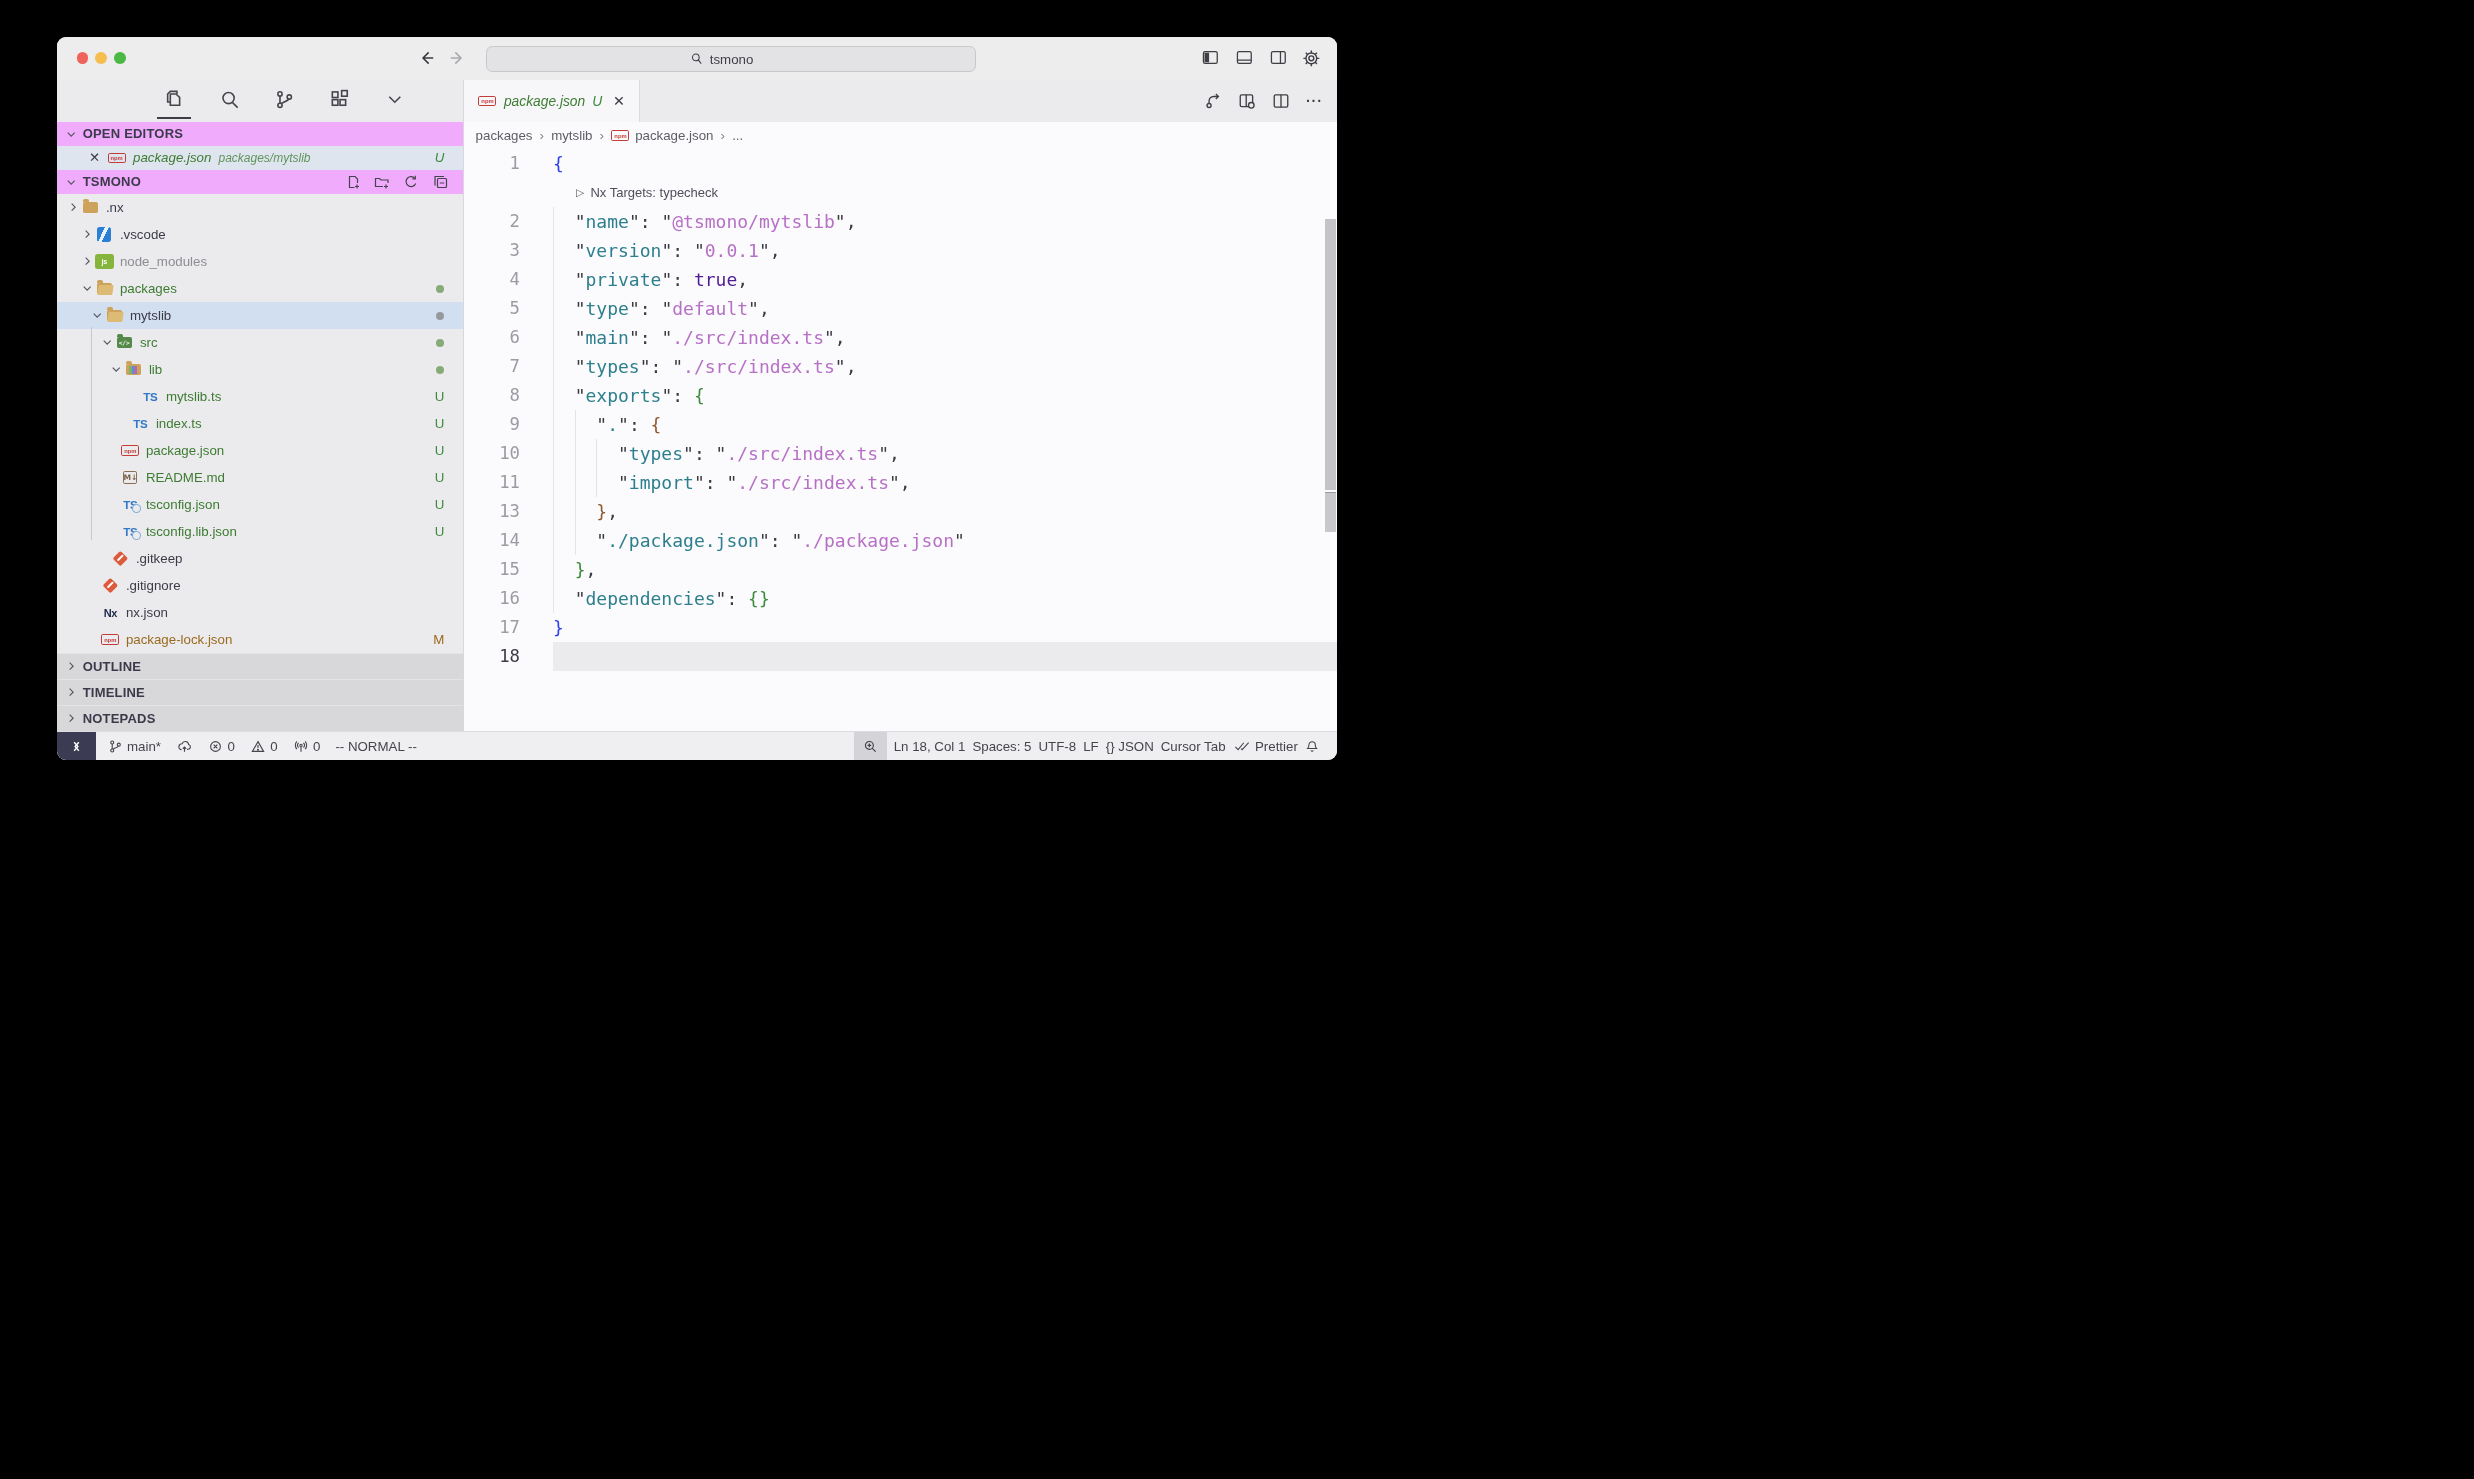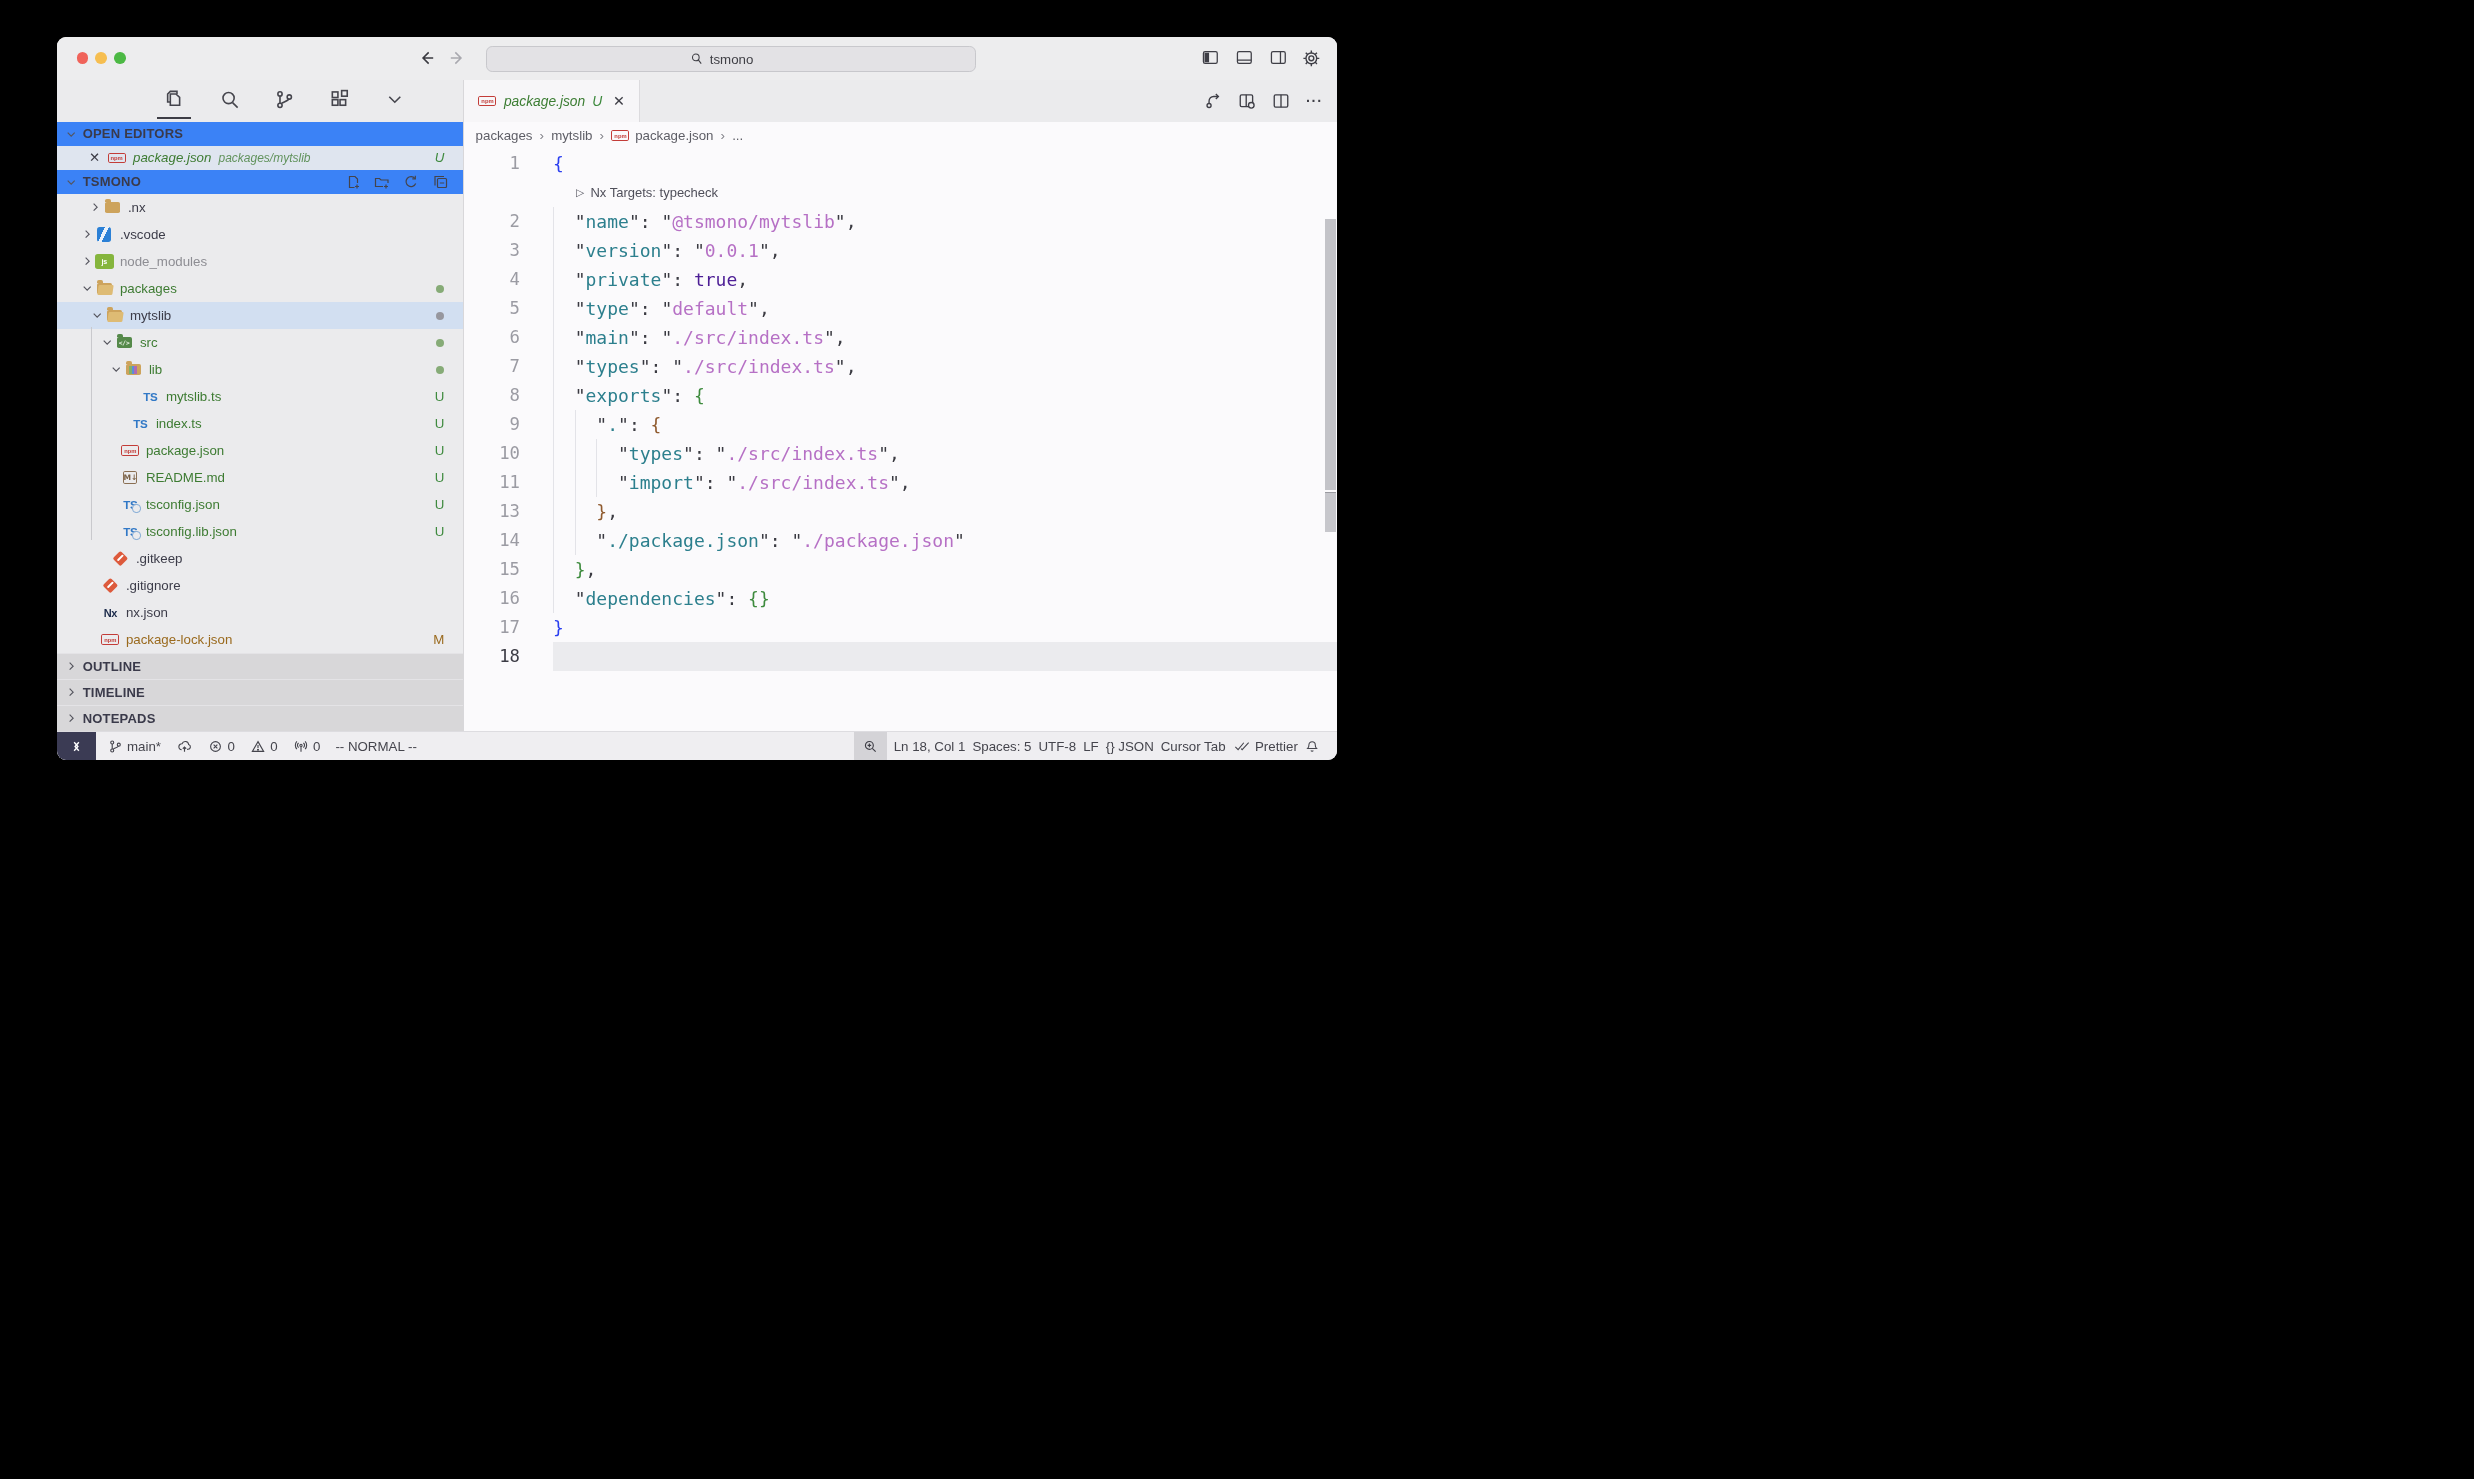--- a/index.html
+++ b/index.html
@@ -22,21 +22,21 @@
   .tb-icons { position:absolute; right:16px; top:11.6px; display:flex; gap:15px; color:#3f3f46; }
 
   
   .main { display:flex; height:651px; }
 
   
   .sidebar { width:407px; background:#ebebed; border-right:0.9px solid #d8d7da; display:flex; flex-direction:column; }
   .activity { height:42px; display:flex; align-items:flex-start; padding-left:100px; gap:21.3px; color:#45454d; }
   .act-item { height:39px; display:flex; align-items:center; justify-content:center; width:34px; }
   .act-item.active { border-bottom:2.2px solid #3d3d45; }
-  .sec-hdr { height:26px; background:#3b82f6; display:flex; align-items:center; padding:0 9px 0 7.1px;
+  .sec-hdr { height:26px; background:#f0abfc; display:flex; align-items:center; padding:0 9px 0 7.1px;
              font-size:13px; font-weight:700; color:#3a3a4a; letter-spacing:0.2px; gap:3.6px; }
   .sec-hdr .sp { flex:1; }
   .hdr-actions { display:flex; gap:13.3px; color:#44444c; padding-right:5.3px; }
   .oe-row { height:26px; display:flex; align-items:center; background:#dfe5ef; padding:0 18.7px 0 32px; gap:7.1px; }
   .oe-name { color:#3d7b32; font-style:italic; font-size:13.3px; }
   .oe-path { color:#3d7b32; opacity:.78; font-style:italic; font-size:12px; }
   .oe-close { color:#3c3c46; font-size:13.3px; }
   .oe-badge { margin-left:auto; color:#3e8a3e; font-style:italic; font-size:13.3px; }
   .tree { position:relative; }
   .trow { height:27px; display:flex; align-items:center; font-size:13.3px; }
@@ -270,21 +270,21 @@
               <svg width="16" height="16" viewBox="0 0 16 16" fill="none" stroke="currentColor" stroke-width="1.2">
                 <rect x="4.5" y="4.5" width="9" height="9" rx="1"></rect>
                 <path d="M2 11.5v-9h9M6.8 9h4.4"></path>
               </svg>
             </span>
         </span>
       </div>
 
       <div class="tree">
         <div class="tree-guide" style="top:133px;height:213px"></div>
-      <div class="trow" style="padding-left: 31px;">
+      <div class="trow" style="padding-left: 9px;">
             <span class="chev">
               <svg width="12.4" height="12.4" viewBox="0 0 16 16" fill="none" stroke="currentColor" stroke-width="1.5">
                 <path d="M6 3.5 10.5 8 6 12.5"></path>
               </svg>
             </span>
             <span class="fi fi-folder-icon">
               <span class="fold"></span>
             </span>
             <span class="t-label c-dark">.nx</span>
           </div>

